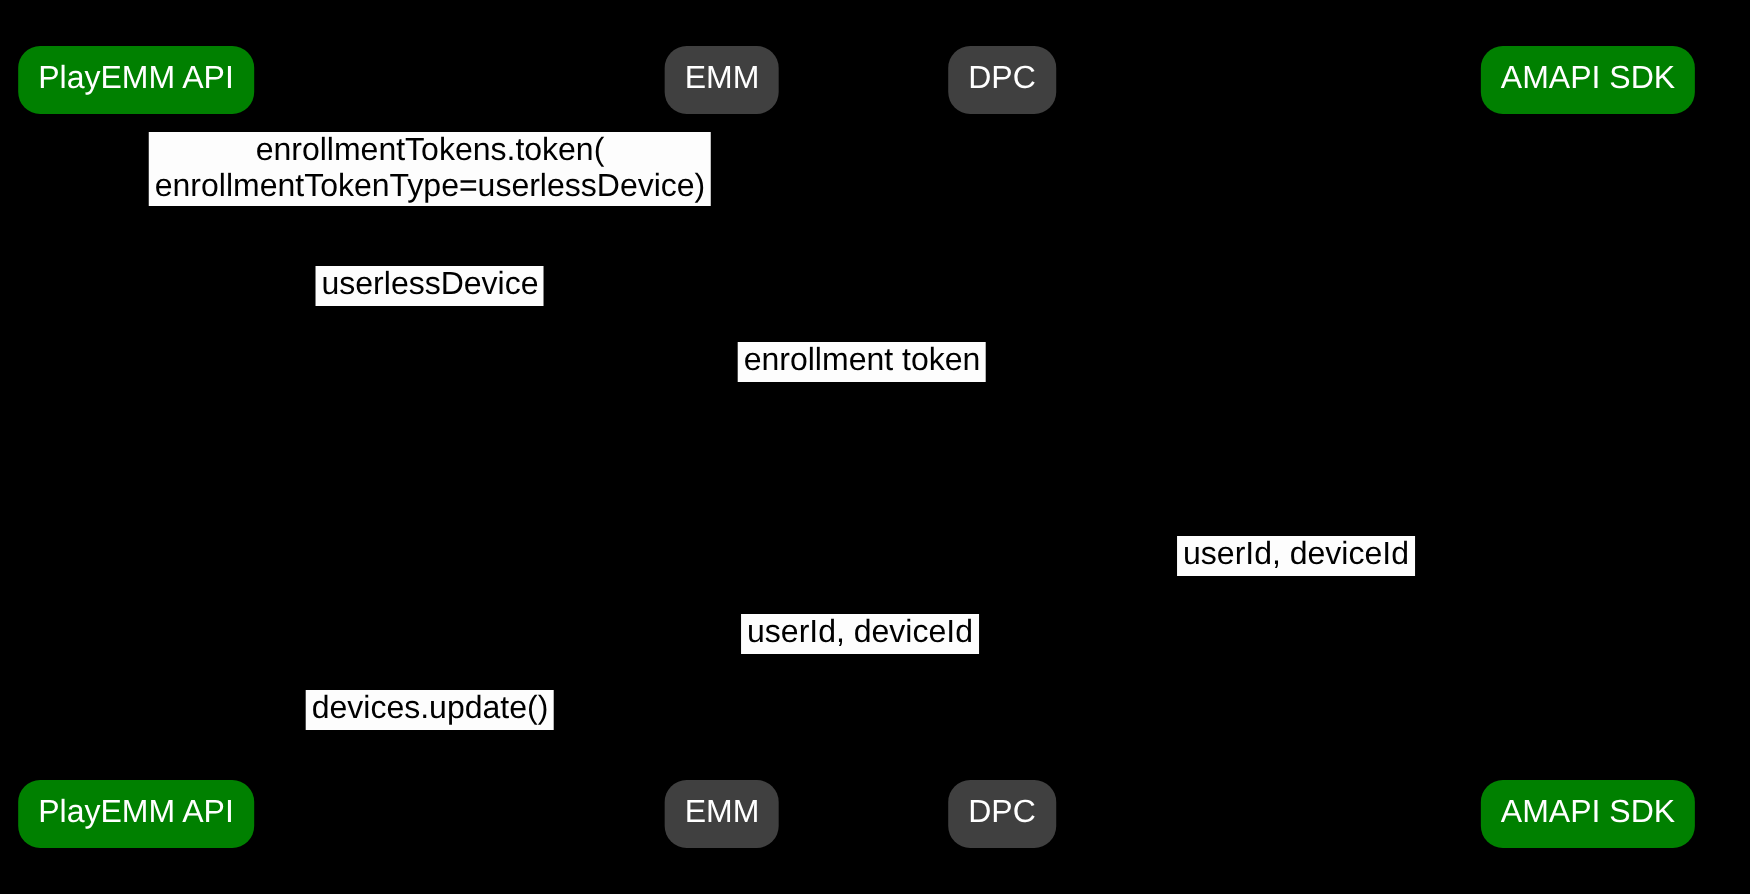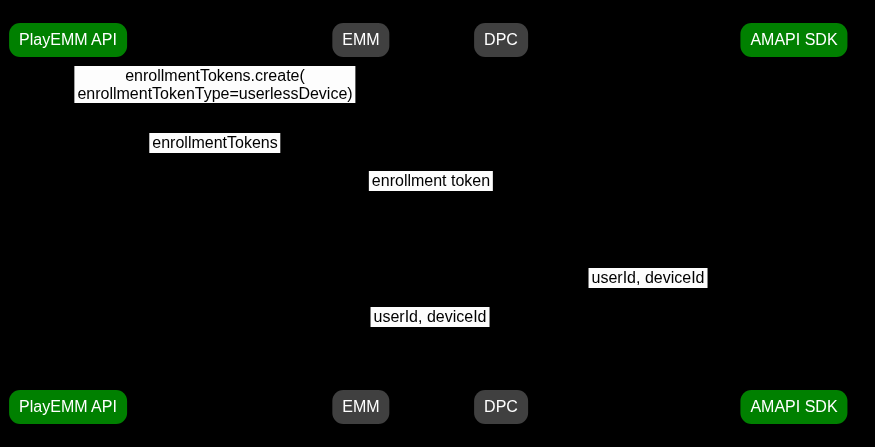--- a/index.html
+++ b/index.html
@@ -63,26 +63,27 @@
   <div class="lifeline" style="left:501px;"></div>
   <div class="lifeline" style="left:794px;"></div>
 
   <div class="actor-row-top">
     <div class="actor green" style="left:68px;">PlayEMM API</div>
     <div class="actor blue" style="left:361px;">EMM</div>
     <div class="actor blue" style="left:501px;">DPC</div>
     <div class="actor green" style="left:794px;">AMAPI SDK</div>
   </div>
 
-  <div class="msg" style="left:215px; top:66px;">enrollmentTokens.create(
+  <div class="msg" style="left:215px; top:66px;">enrollmentTokens.token(
 enrollmentTokenType=userlessDevice)</div>
-  <div class="msg" style="left:215px; top:133px;">enrollmentTokens</div>
+  <div class="msg" style="left:215px; top:133px;">userlessDevice</div>
   <div class="msg" style="left:431px; top:171px;">enrollment token</div>
   <div class="msg" style="left:648px; top:268px;">userId, deviceId</div>
   <div class="msg" style="left:430px; top:307px;">userId, deviceId</div>
+  <div class="msg" style="left:215px; top:345px;">devices.update()</div>
 
   <div class="actor-row-bottom">
     <div class="actor green" style="left:68px;">PlayEMM API</div>
     <div class="actor blue" style="left:361px;">EMM</div>
     <div class="actor blue" style="left:501px;">DPC</div>
     <div class="actor green" style="left:794px;">AMAPI SDK</div>
   </div>
 
 </div>
 

